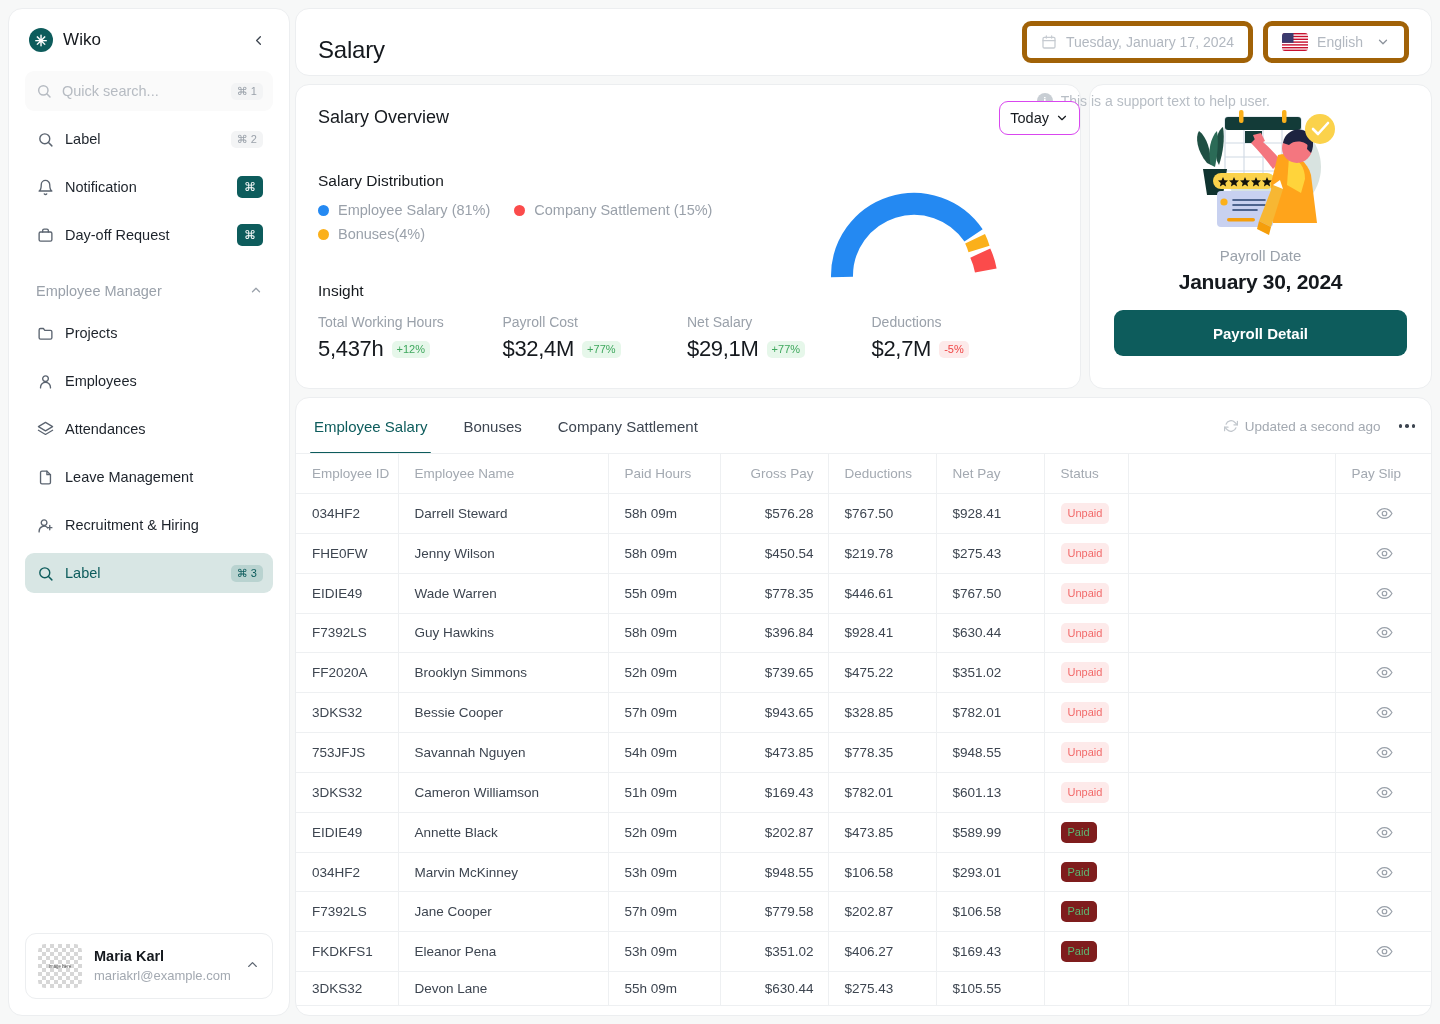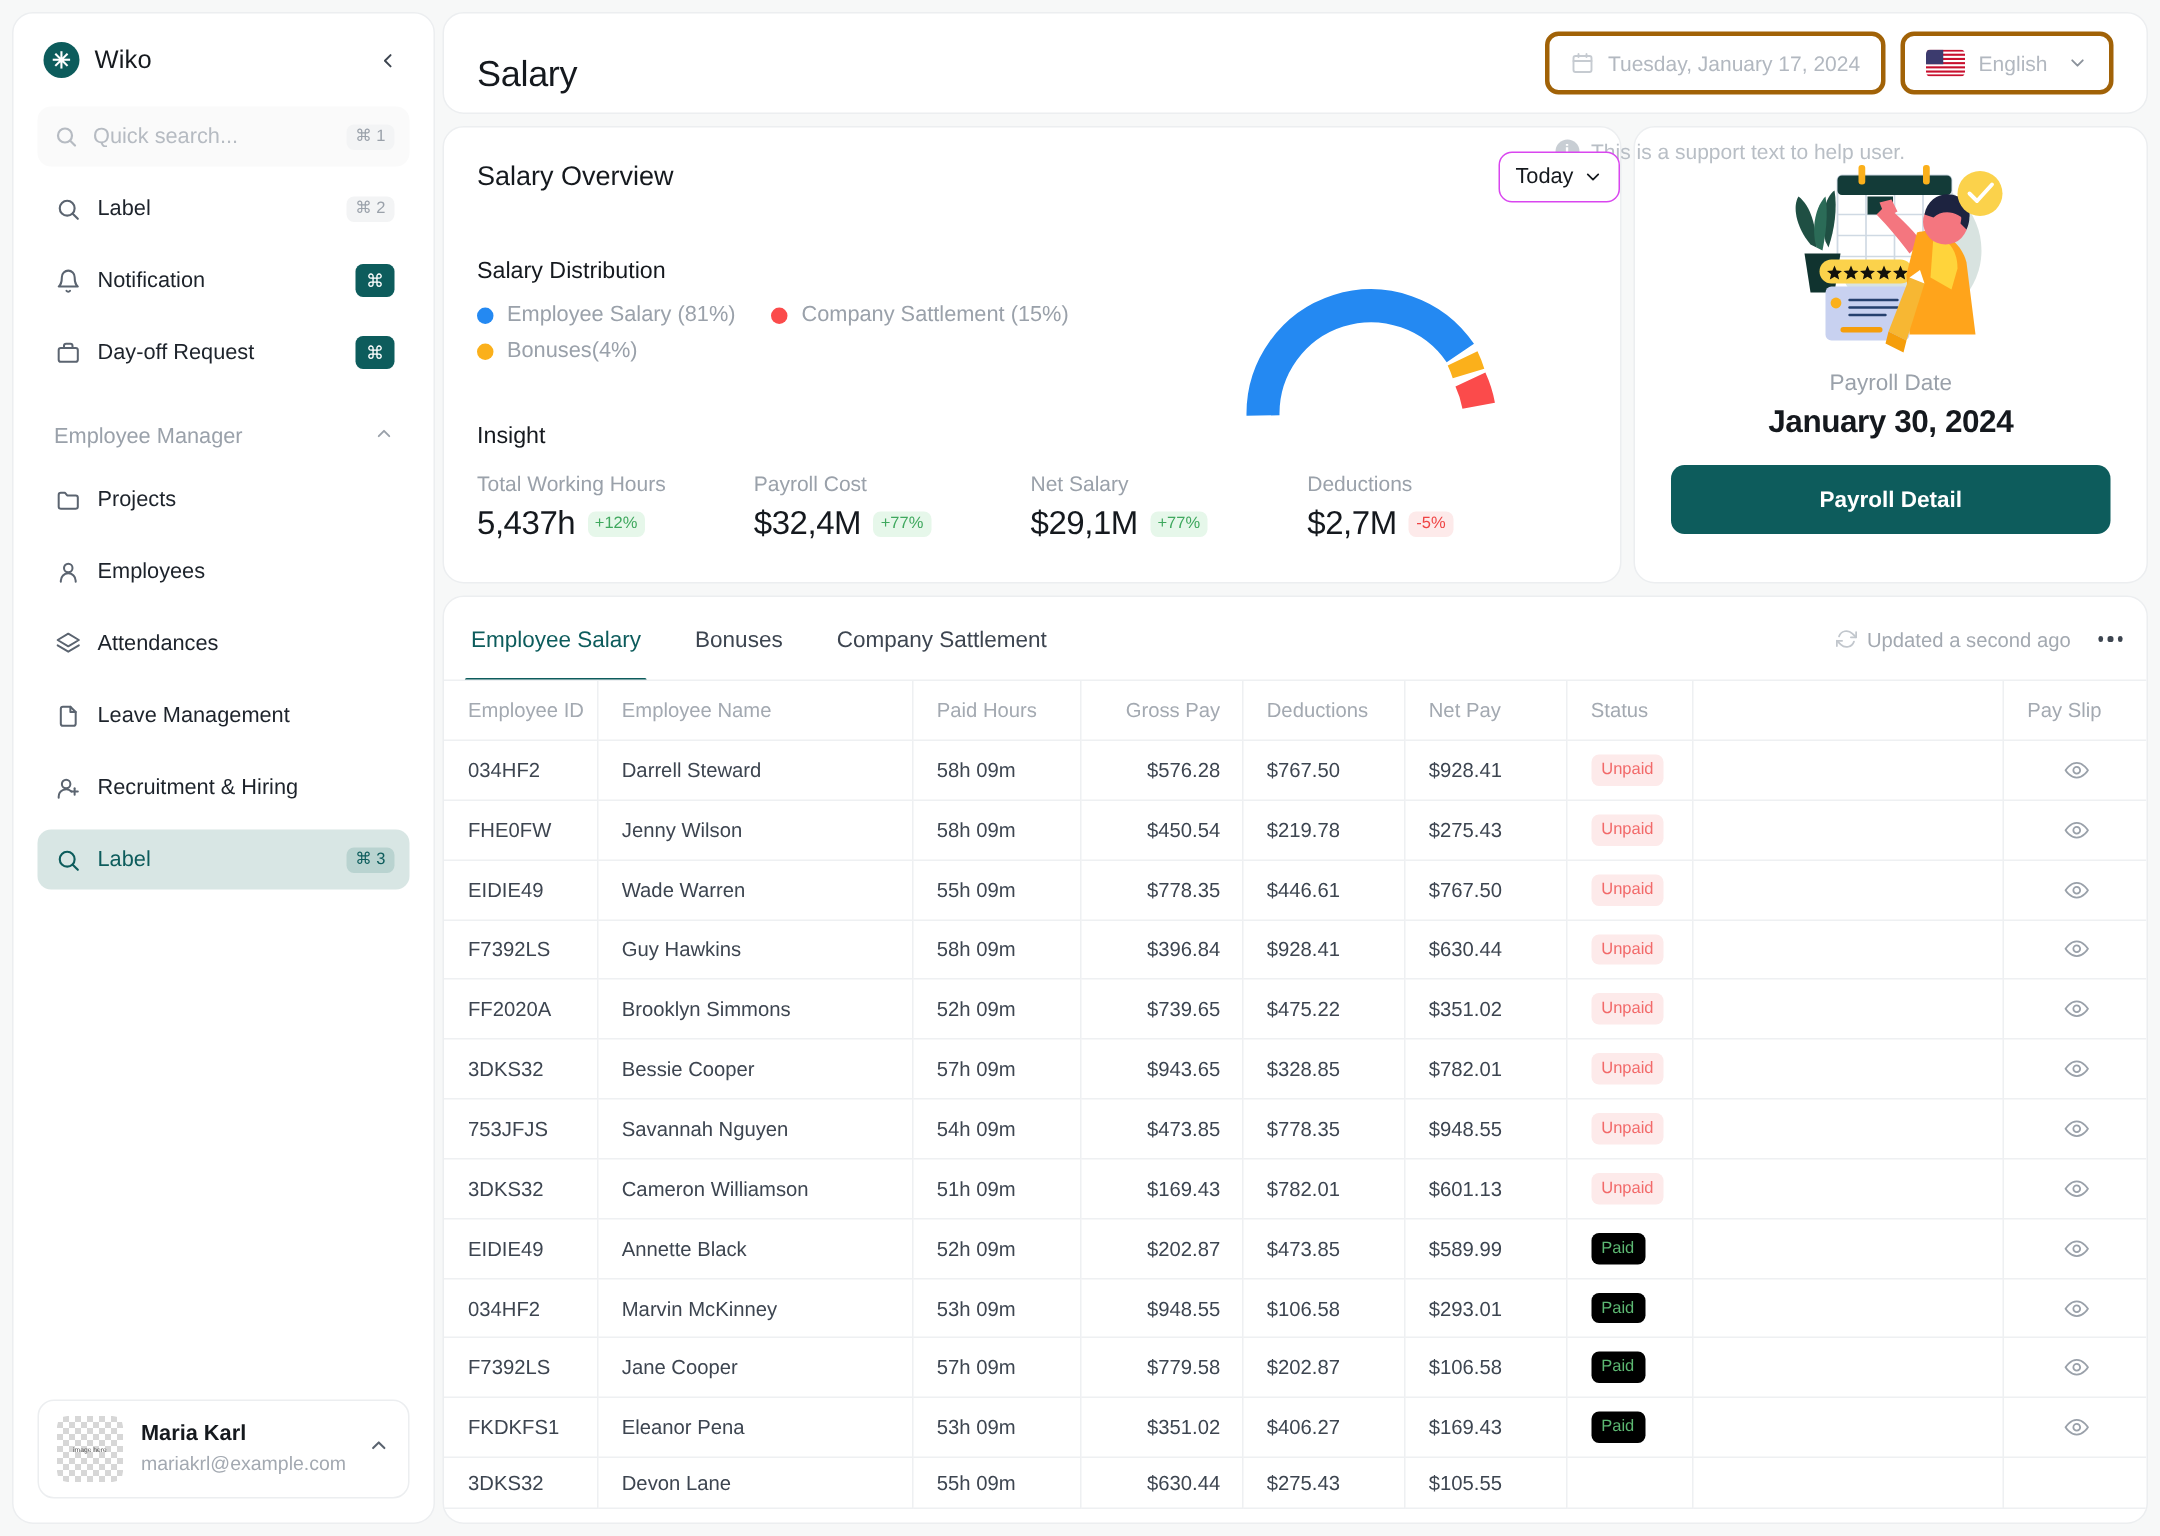--- a/index.html
+++ b/index.html
@@ -106,21 +106,21 @@
   .main { flex: 1; display: flex; flex-direction: column; gap: 8px; margin-left: 5px; min-width:0; }
 
   .topbar {
     background: #fff; border: 1px solid #eceef0; border-radius: 14px;
     height: 68px; display: flex; align-items: center;
     padding: 0 22px; gap: 12px; flex: none;
   }
   .page-title { font-size: 24px; color: #15191e; font-weight: 500; letter-spacing: -.2px; margin-top: 16px;}
   .topbar-right { margin-left: auto; display: flex; gap: 10px; align-items: center; }
   .pill {
-    border: 3px solid #a16207; border-radius: 9px; height: 42px;
+    border: 5px solid #a16207; border-radius: 9px; height: 42px;
     display: flex; align-items: center; gap: 9px; padding: 0 14px;
     font-size: 14px; color: #b2b8c0; cursor: pointer; background:#fff;
   }
   .pill .cal { color: #c6cbd1; display:flex; }
   .flag {
     width: 26px; height: 18px; border-radius: 3px; flex: none; overflow: hidden;
     position: relative; background: #fff;
   }
   .pill .chev2 { color: #8c939c; margin-left: 4px; display:flex;}
 
@@ -212,21 +212,21 @@
     border-right: 1px solid #eef0f2; white-space: nowrap;
   }
   th:last-child, td:last-child { border-right: none; }
   td {
     font-size: 13.5px; color: #3d4550; padding: 9px 14px 9px 16px;
     border-bottom: 1px solid #eef0f2; border-right: 1px solid #eef0f2;
     white-space: nowrap; overflow: hidden; text-overflow: ellipsis;
   }
   .badge { font-size: 11px; border-radius: 5px; padding: 3px 7px; display: inline-block; line-height:1.35;}
   .badge.unpaid { background: #fdeaea; color: #f26a6a; }
-  .badge.paid { background: #000000; color: #5cb872; }
+  .badge.paid { background: #7f1d1d; color: #5cb872; }
   .eye { display: flex; justify-content: center; color: #9aa1aa; cursor: pointer; }
   .c1 { width: 102px; } .c2 { width: 210px; } .c3 { width: 112px; }
   .c4 { width: 108px; text-align: right; } .c5 { width: 108px; } .c6 { width: 108px; }
   .c7 { width: 84px; } .c8 { width: auto; } .c9 { width: 96px; text-align: center;}
   th.c9 { text-align: left; }
 </style>
 </head>
 <body>
 
 <aside class="sidebar">

